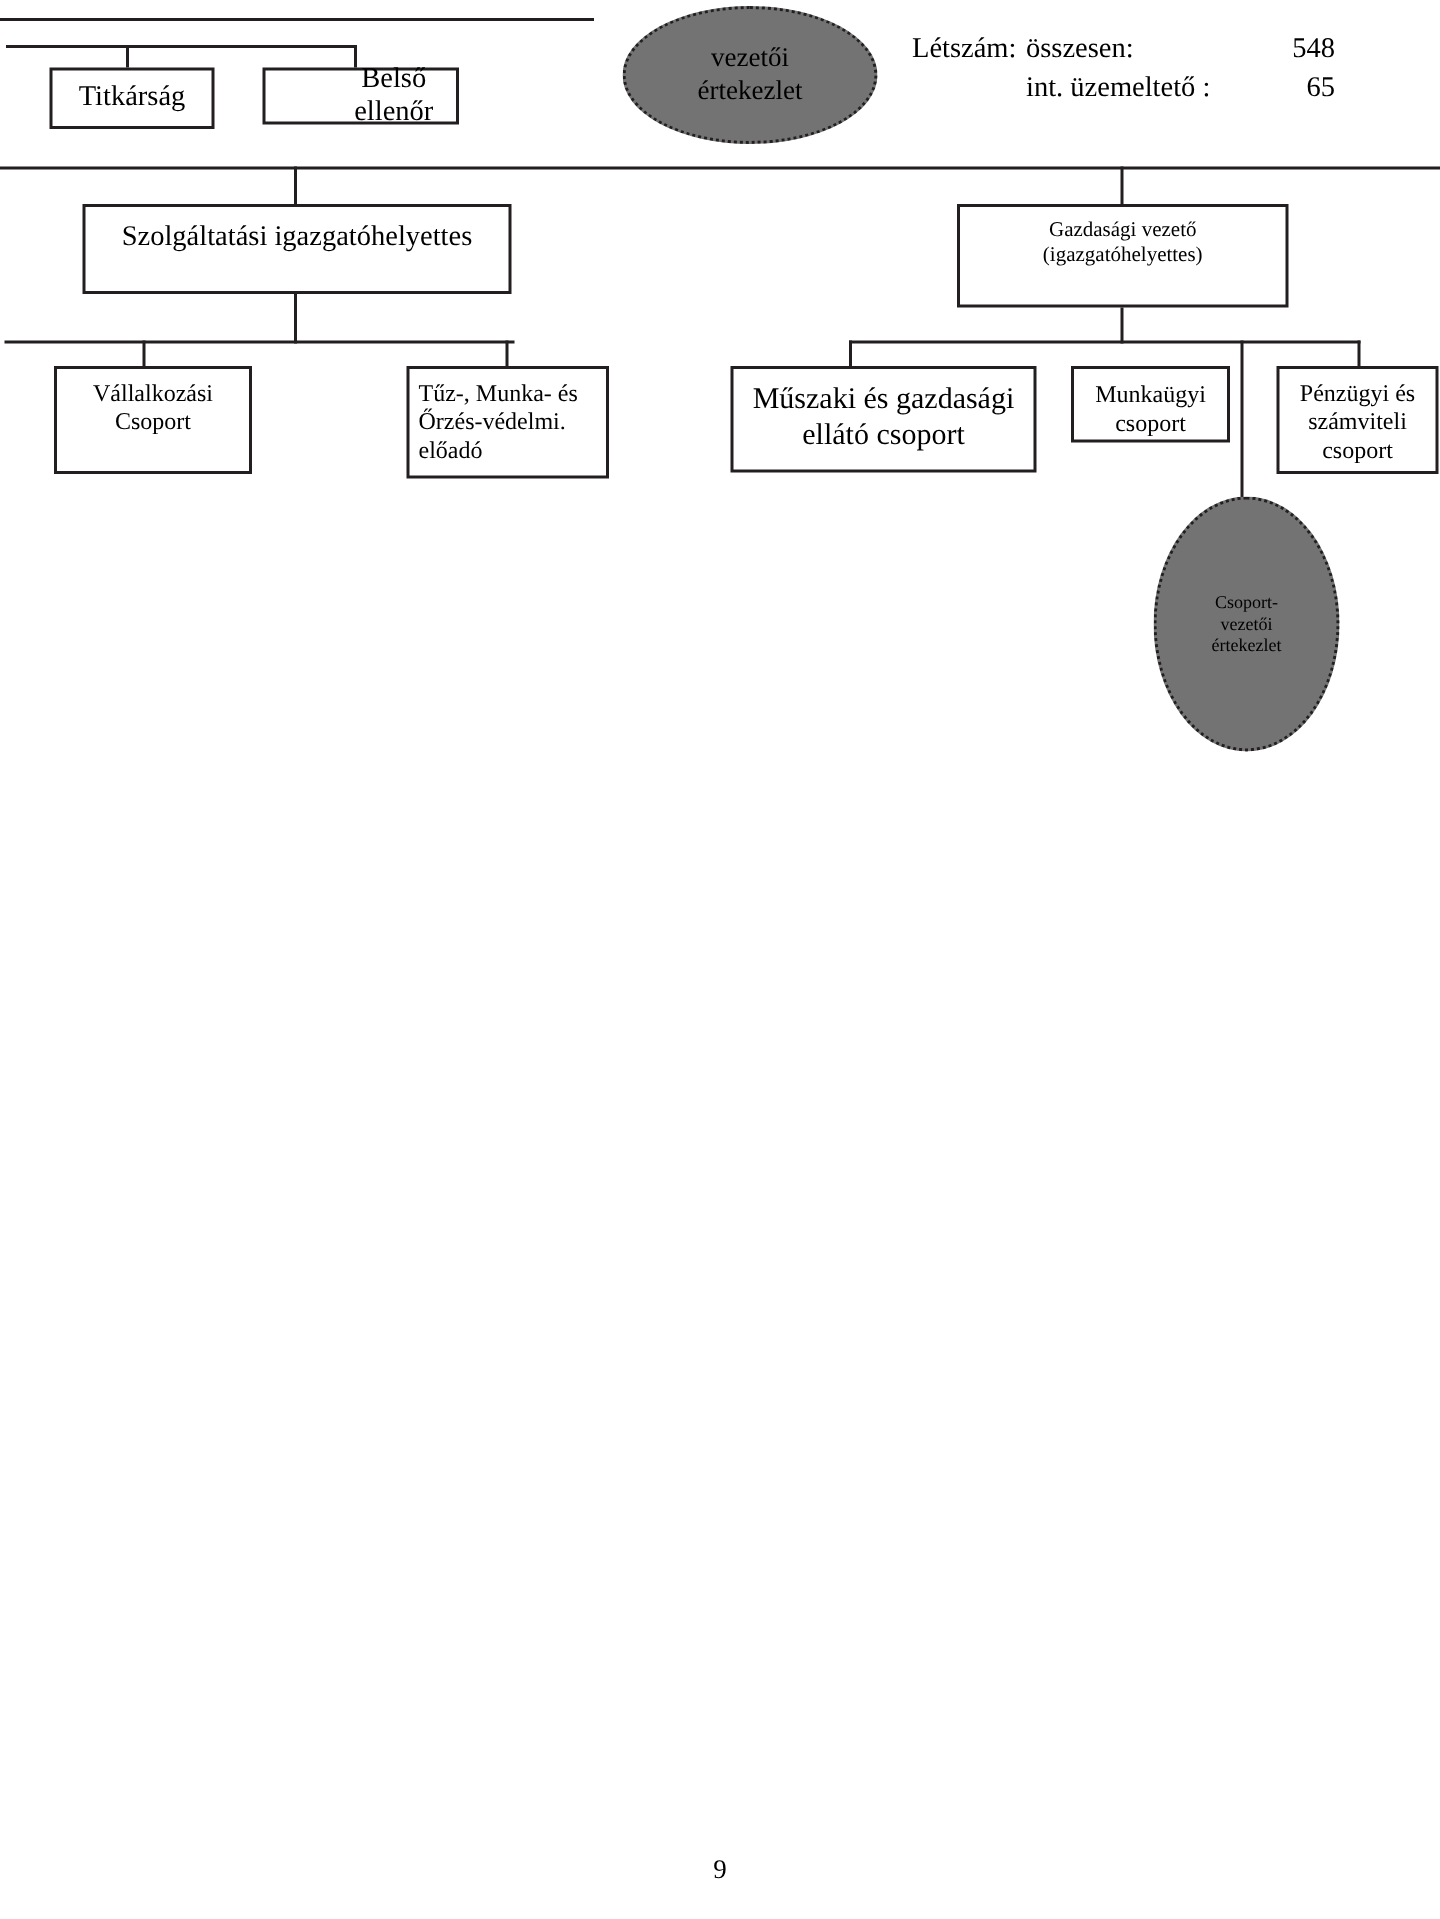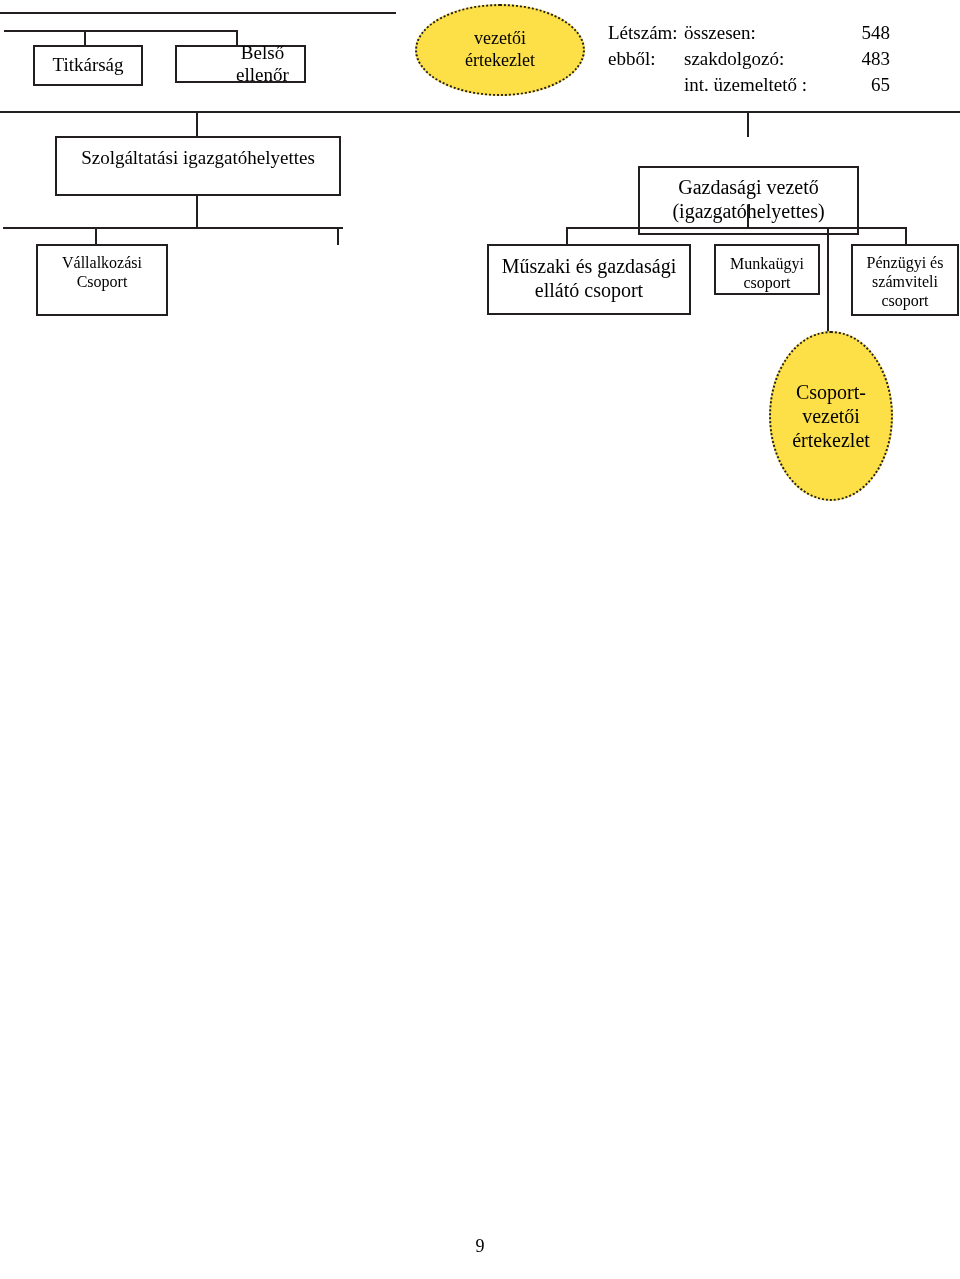--- a/index.html
+++ b/index.html
@@ -44,21 +44,21 @@
   }
   .box-lbl {
     display: block;
     width: 100%;
     white-space: pre-line;
   }
   .ellipse {
     position: absolute;
     border: 2px dotted #231f20;
     border-radius: 50%;
-    background: #fde047;
+    background: #737373;
     box-sizing: border-box;
     display: flex;
     align-items: center;
     justify-content: center;
     text-align: center;
     line-height: 1.2;
   }
   .ellipse-lbl {
     display: block;
     width: 100%;
@@ -103,21 +103,21 @@
   #rail-under-top   { left: 0px;   top: 111px; width: 960px; }
   #drop-szolg       { left: 196px; top: 111px; height: 26px; }
   #drop-gazd        { left: 747px; top: 111px; height: 26px; }
 
   #box-szolg {
     left: 55px;  top: 136px; width: 286px; height: 60px;
     font-size: 19px; align-items: flex-start; padding-top: 9px;
   }
   #box-gazd {
     left: 638px; top: 136px; width: 221px; height: 69px;
-    font-size: 20px; align-items: flex-start; padding-top: 8px; margin-top: 30px;
+    font-size: 14px; align-items: flex-start; padding-top: 8px;
   }
 
   
   #drop-szolg-down  { left: 196px; top: 196px; height: 33px; }
   #rail-left        { left: 3px;   top: 227px; width: 340px; }
   #drop-vallalk     { left: 95px;  top: 227px; height: 18px; }
   #drop-tuz         { left: 337px; top: 227px; height: 18px; }
 
   
   #drop-gazd-down   { left: 747px; top: 205px; height: 24px; }
@@ -145,21 +145,21 @@
     left: 714px; top: 244px; width: 106px; height: 51px;
     font-size: 16px; padding-top: 9px;
   }
   #box-penzugyi {
     left: 851px; top: 244px; width: 108px; height: 72px;
     font-size: 16px; padding-top: 8px;
   }
 
   #ellipse-csoportvez {
     left: 769px; top: 331px; width: 124px; height: 170px;
-    font-size: 20px;
+    font-size: 12px;
   }
 
   #page-number {
     position: absolute;
     left: 0px; top: 1236px; width: 960px;
     text-align: center;
     font-size: 18px;
   }
 </style>
 </head>
@@ -184,25 +184,20 @@
 értekezlet</span>
   </div>
 
   <div id="headcount">
     <div class="hc-row">
       <span class="hc-c1">Létszám:</span>
       <span class="hc-c2">összesen:</span>
       <span class="hc-c3">548</span>
     </div>
     <div class="hc-row">
-      <span class="hc-c1">ebből:</span>
-      <span class="hc-c2">szakdolgozó:</span>
-      <span class="hc-c3">483</span>
-    </div>
-    <div class="hc-row">
       <span class="hc-c1"></span>
       <span class="hc-c2">int. üzemeltető :</span>
       <span class="hc-c3">65</span>
     </div>
   </div>
 
   <div class="hline" id="rail-under-top"></div>
   <div class="vline" id="drop-szolg"></div>
   <div class="vline" id="drop-gazd"></div>
 
@@ -222,20 +217,25 @@
   <div class="vline" id="drop-gazd-down"></div>
   <div class="hline" id="rail-right"></div>
   <div class="vline" id="drop-muszaki"></div>
   <div class="vline" id="drop-penzugyi"></div>
   <div class="vline" id="spine-bottom"></div>
 
   <div class="box" id="box-vallalk">
     <span class="box-lbl">Vállalkozási
 Csoport</span>
   </div>
+  <div class="box" id="box-tuz">
+    <span class="box-lbl">Tűz-, Munka- és
+Őrzés-védelmi.
+előadó</span>
+  </div>
   <div class="box" id="box-muszaki">
     <span class="box-lbl">Műszaki  és gazdasági
 ellátó csoport</span>
   </div>
   <div class="box" id="box-munkaugyi">
     <span class="box-lbl">Munkaügyi
 csoport</span>
   </div>
   <div class="box" id="box-penzugyi">
     <span class="box-lbl">Pénzügyi és

